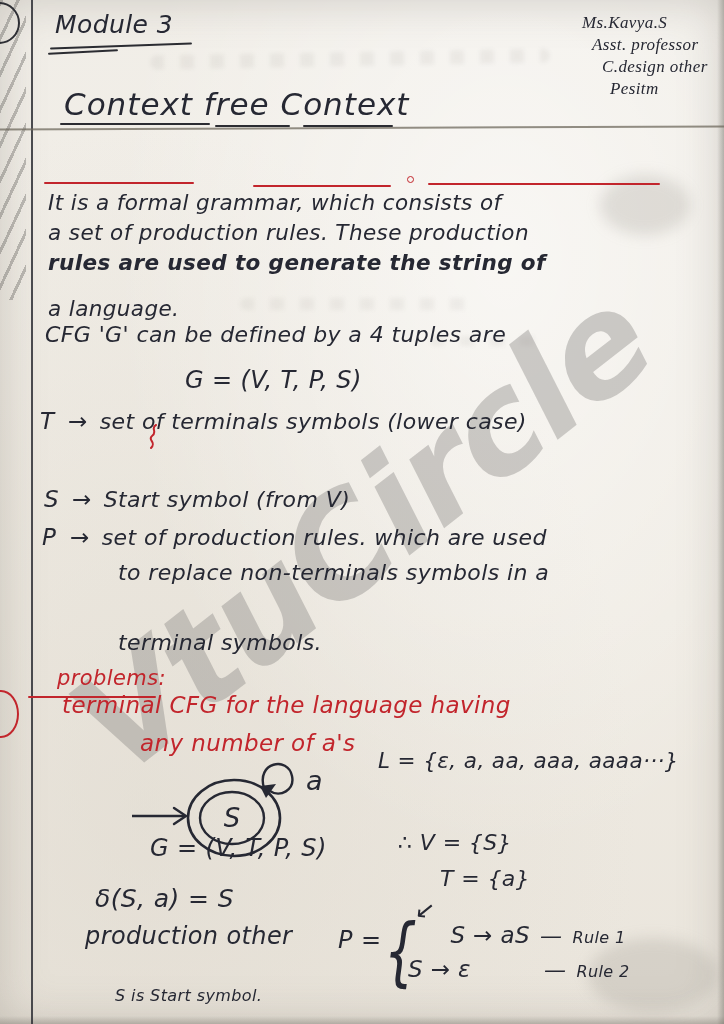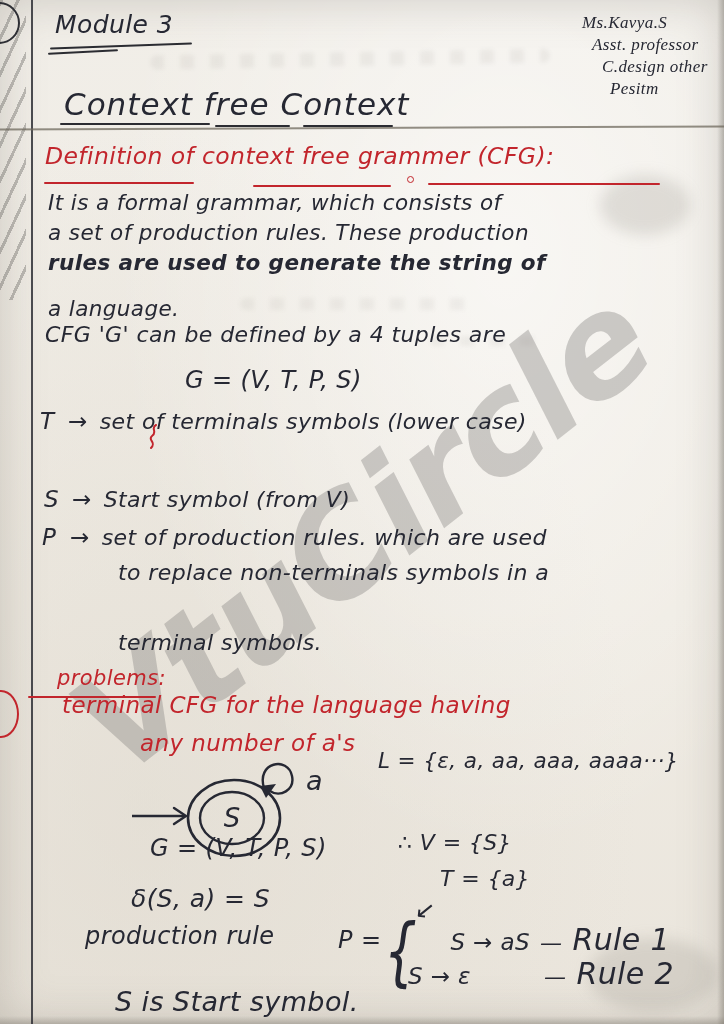--- a/index.html
+++ b/index.html
@@ -39,21 +39,21 @@
   .blob{position:absolute;z-index:0;border-radius:50%;filter:blur(7px);background:rgba(140,136,128,.22);}
   .corner-circle{position:absolute;left:-22px;top:2px;width:38px;height:38px;border:2.4px solid #2e2f35;border-radius:50%;z-index:2;}
   .red-circle{position:absolute;left:-17px;top:690px;width:32px;height:44px;border:2.2px solid #c2252c;border-radius:50%;z-index:2;}
   .author{line-height:22px;font-size:17px;font-family:Liberation Serif, serif;}
   .author div{white-space:nowrap;}
   .tuple .sym{display:inline-block;min-width:24px;font-size:23px;}
   .tuple .arr{display:inline-block;margin:0 12px 0 4px;font-size:23px;}
   .rulerow{display:flex;align-items:baseline;}
   .rulerow .lhs{display:inline-block;min-width:118px;font-size:23px;}
   .rulerow .dash{margin:0 10px;font-size:22px;}
-  .rulerow .rname{font-size:30px;}
+  .rulerow .rname{font-size:16px;}
   .brace{font-size:74px;line-height:82px;transform:scaleX(.7);transform-origin:left center;font-style:italic;color:#262833;}
   svg text{font-family:"DejaVu Sans",sans-serif;font-style:italic;}
 </style>
 </head>
 <body>
 
 <div id="page">
 
   <div class="streaks"></div>
   <div class="edge-right"></div>
@@ -79,21 +79,20 @@
     <div style="padding-left:10px;">Asst. professor</div>
     <div style="padding-left:20px;">C.design other</div>
     <div style="padding-left:28px;">Pesitm</div>
   </div>
 
   <div class="abs hw z2" style="left:64px;top:86px;font-size:31px;letter-spacing:1px;">Context free Context</div>
   <div class="uline z2" style="left:60px;top:123px;width:150px;"></div>
   <div class="uline z2" style="left:215px;top:125px;width:75px;"></div>
   <div class="uline z2" style="left:303px;top:125px;width:90px;"></div>
 
-  <div class="abs hw red z2" style="left:45px;top:142px;font-size:23.5px;">Definition of context free grammer (CFG):</div>
   <div class="uline redl z2" style="left:44px;top:182px;width:150px;"></div>
   <div class="uline redl z2" style="left:253px;top:185px;width:138px;"></div>
   <div class="uline redl z2" style="left:428px;top:183px;width:232px;"></div>
   <div class="abs z2" style="left:407px;top:176px;width:5px;height:5px;border:1.5px solid #c2252c;border-radius:50%;"></div>
 
   <div class="abs hw z2" style="left:48px;top:190px;font-size:21.5px;">It is a formal grammar, which consists of</div>
   <div class="abs hw z2" style="left:48px;top:220px;font-size:21.5px;">a set of production rules. These production</div>
   <div class="abs hw z2" style="left:48px;top:250px;font-size:21.5px;font-weight:bold;">rules are used to generate the string of</div>
   <div class="abs hw z2" style="left:48px;top:296px;font-size:21.5px;">a language.</div>
 
@@ -132,33 +131,33 @@
     <ellipse cx="104" cy="62" rx="32" ry="26" fill="none" stroke="#262833" stroke-width="2.4"></ellipse>
     <text x="104" y="71" font-size="26" text-anchor="middle" fill="#262833">S</text>
     <path d="M136,32 C128,6 160,0 164,20 C167,34 152,42 142,35" fill="none" stroke="#262833" stroke-width="2.4"></path>
     <polygon points="148,28 138,42 132,30" fill="#262833"></polygon>
     <text x="178" y="34" font-size="27" font-style="italic" fill="#262833">a</text>
   </svg>
 
   <div class="abs hw z2" style="left:150px;top:834px;font-size:24px;">G = (V, T, P, S)</div>
   <div class="abs hw z2" style="left:398px;top:830px;font-size:22px;">∴ V = {S}</div>
   <div class="abs hw z2" style="left:440px;top:866px;font-size:22px;">T = {a}</div>
-  <div class="abs hw z2" style="left:95px;top:884px;font-size:25px;margin-left:36px;">δ(S, a) = S</div>
+  <div class="abs hw z2" style="left:95px;top:884px;font-size:25px;">δ(S, a) = S</div>
   <div class="abs hw z2" style="left:415px;top:896px;font-size:24px;transform:rotate(6deg);">↙</div>
 
-  <div class="abs hw z2" style="left:85px;top:922px;font-size:24px;">production rule</div>
+  <div class="abs hw z2" style="left:85px;top:922px;font-size:24px;">production other</div>
   <div class="abs hw z2" style="left:338px;top:926px;font-size:24px;">P =</div>
   <div class="abs brace z2" style="left:384px;top:910px;">{</div>
 
   <div class="abs hw rulerow z2" style="left:412px;top:922px;text-align:right;">
     <span class="lhs">S → aS</span>
     <span class="dash">—</span>
     <span class="rname">Rule 1</span>
   </div>
   <div class="abs hw rulerow z2" style="left:408px;top:956px;">
     <span class="lhs">S → ε</span>
     <span class="dash" style="margin-left:18px;">—</span>
     <span class="rname">Rule 2</span>
   </div>
 
-  <div class="abs hw z2" style="left:115px;top:986px;font-size:27px;">S is Start symbol.</div>
+  <div class="abs hw z2" style="left:115px;top:986px;font-size:16px;">S is Start symbol.</div>
 
 </div>
 
 </body></html>

